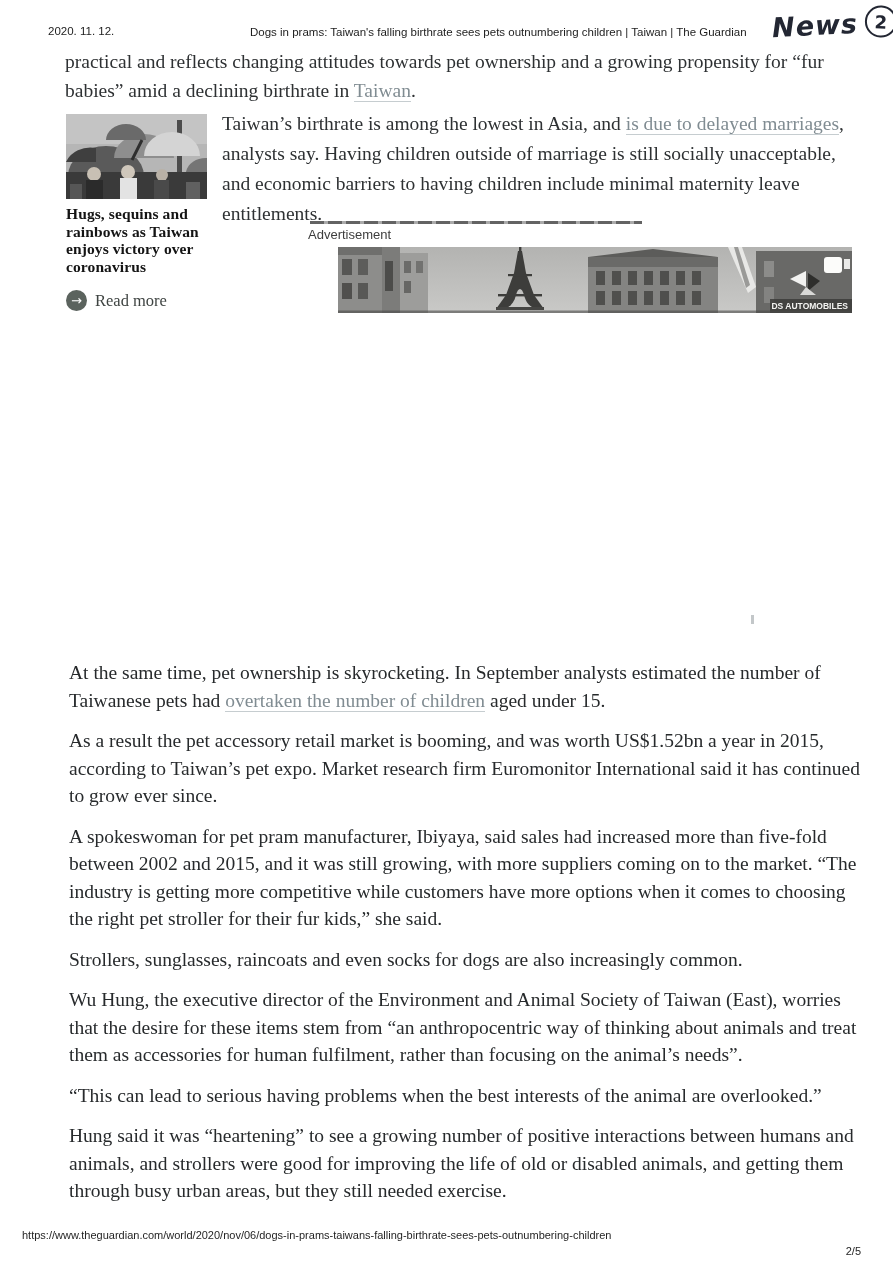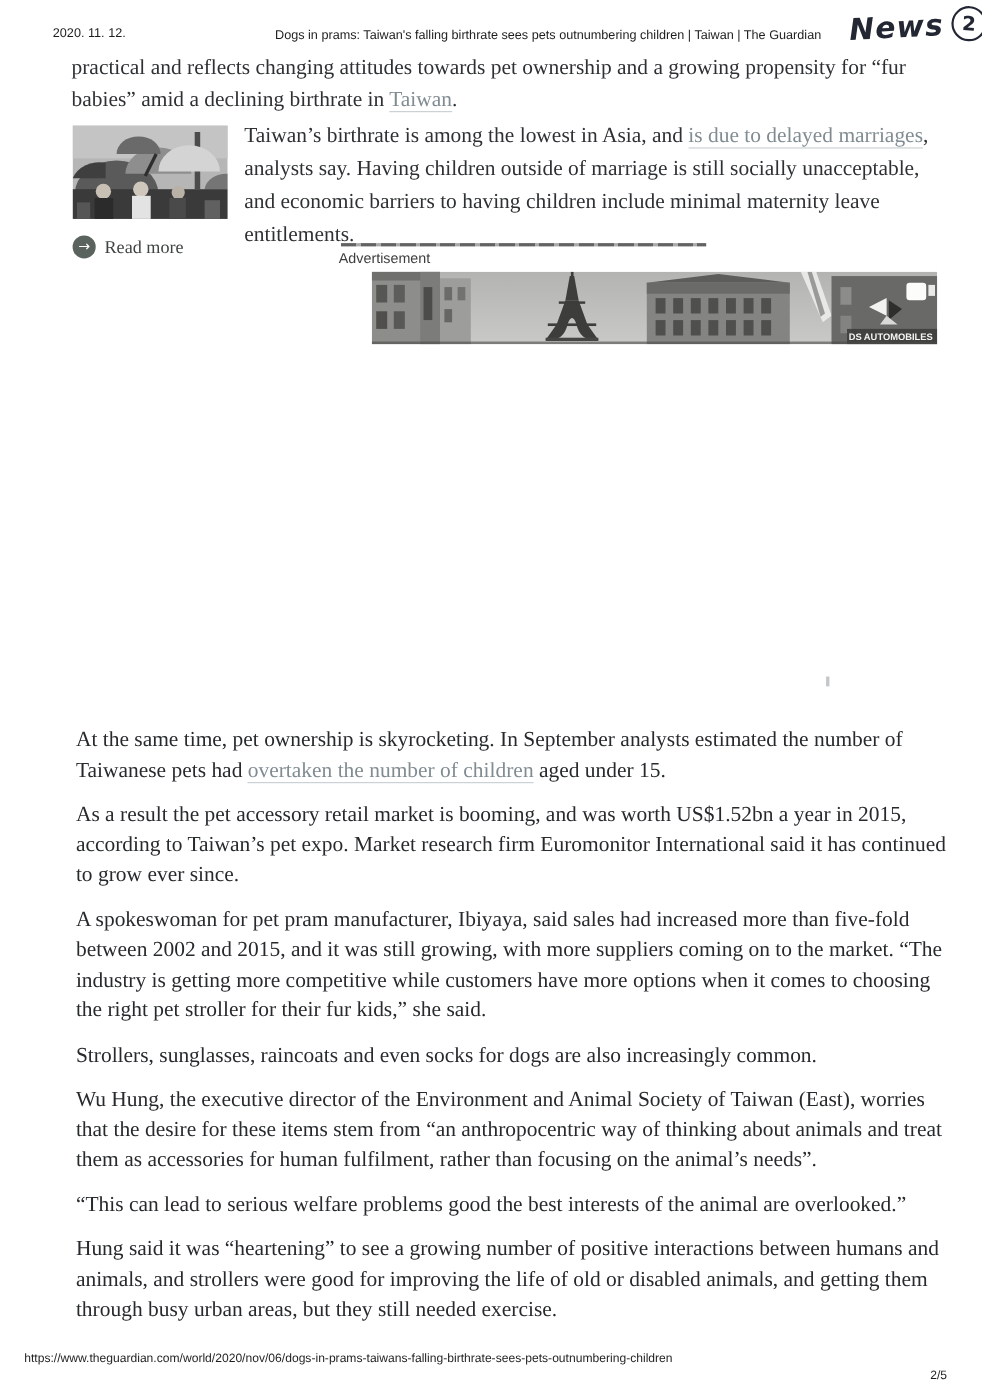--- a/index.html
+++ b/index.html
@@ -75,20 +75,21 @@
       <rect x="0" y="58" width="141" height="27" fill="#3a3a3a"></rect>
       <circle cx="28" cy="60" r="7" fill="#c8c0b4"></circle>
       <circle cx="62" cy="58" r="7" fill="#cfc7bb"></circle>
       <circle cx="96" cy="61" r="6" fill="#b9b1a6"></circle>
       <rect x="20" y="66" width="17" height="19" fill="#2b2b2b"></rect>
       <rect x="54" y="64" width="17" height="21" fill="#e3e3e3"></rect>
       <rect x="88" y="66" width="15" height="19" fill="#4a4a4a"></rect>
       <rect x="4" y="70" width="12" height="15" fill="#565656"></rect>
       <rect x="120" y="68" width="14" height="17" fill="#606060"></rect>
     </svg>
+    <div class="caption">Hugs, sequins and rainbows as Taiwan enjoys victory over coronavirus</div>
     <div class="readmore">
       <span class="rm-circle">→</span>
       <span class="rm-label">Read more</span>
     </div>
   </div>
 
   <div class="right-para"><span>Taiwan’s birthrate is among the lowest in Asia, and </span><span class="inline-link">is due to delayed marriages</span><span>, analysts say. Having children outside of marriage is still socially unacceptable, and economic barriers to having children include minimal maternity leave entitlements.</span></div>
 
   <div class="artifact-line"></div>
   <div class="ad-label">Advertisement</div>
@@ -168,20 +169,20 @@
   </svg>
 
   <div class="artifact-dot"></div>
 
   <div class="body-copy">
     <p><span>At the same time, pet ownership is skyrocketing. In September analysts estimated the number of Taiwanese pets had </span><span class="inline-link">overtaken the number of children</span><span> aged under 15.</span></p>
     <p><span>As a result the pet accessory retail market is booming, and was worth US$1.52bn a year in 2015, according to Taiwan’s pet expo. Market research firm Euromonitor International said it has continued to grow ever since.</span></p>
     <p><span>A spokeswoman for pet pram manufacturer, Ibiyaya, said sales had increased more than five-fold between 2002 and 2015, and it was still growing, with more suppliers coming on to the market. “The industry is getting more competitive while customers have more options when it comes to choosing the right pet stroller for their fur kids,” she said.</span></p>
     <p><span>Strollers, sunglasses, raincoats and even socks for dogs are also increasingly common.</span></p>
     <p><span>Wu Hung, the executive director of the Environment and Animal Society of Taiwan (East), worries that the desire for these items stem from “an anthropocentric way of thinking about animals and treat them as accessories for human fulfilment, rather than focusing on the animal’s needs”.</span></p>
-    <p><span>“This can lead to serious welfare problems good the best interests of the animal are overlooked.”</span></p>
+    <p><span>“This can lead to serious having problems when the best interests of the animal are overlooked.”</span></p>
     <p><span>Hung said it was “heartening” to see a growing number of positive interactions between humans and animals, and strollers were good for improving the life of old or disabled animals, and getting them through busy urban areas, but they still needed exercise.</span></p>
   </div>
 
   <div class="ftr-url">https://www.theguardian.com/world/2020/nov/06/dogs-in-prams-taiwans-falling-birthrate-sees-pets-outnumbering-children</div>
   <div class="ftr-page">2/5</div>
 
 </div>
 
 </body></html>

